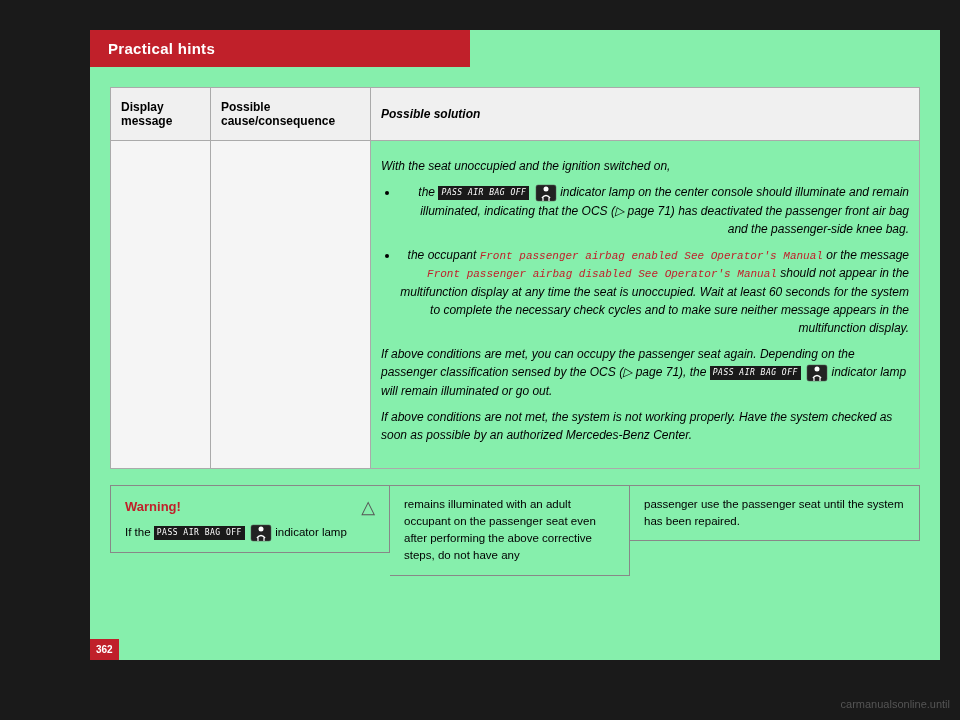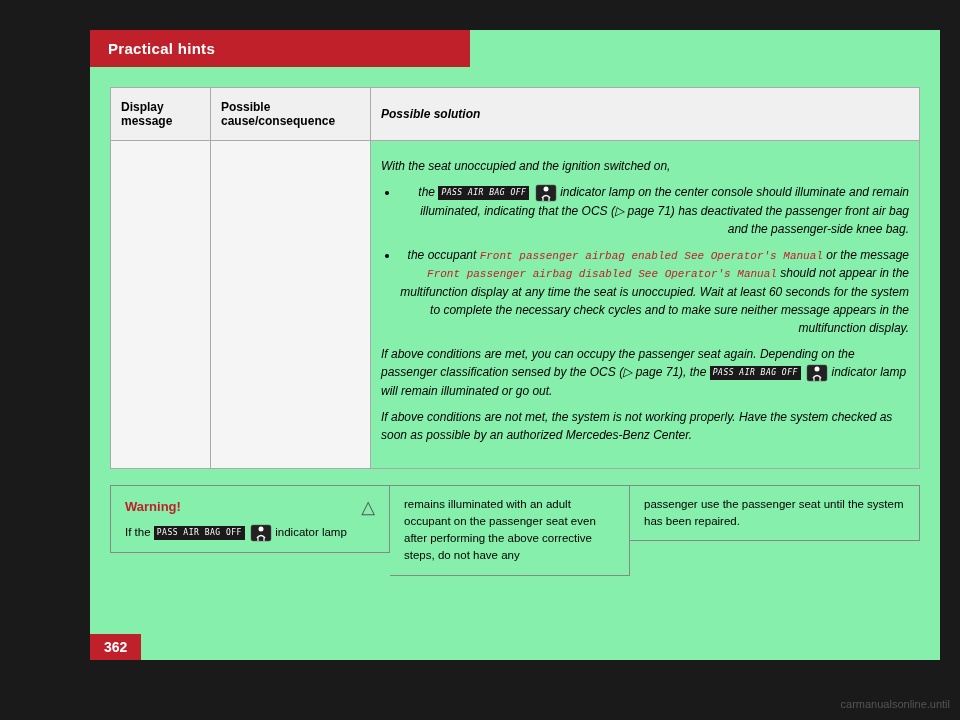--- a/index.html
+++ b/index.html
@@ -144,22 +144,22 @@
       font-size: 11.5px;
       line-height: 1.5;
     }
     .page-number {
       position: absolute;
       bottom: 0;
       left: 0;
       background: #c0202a;
       color: #fff;
       font-weight: bold;
-      font-size: 14px;
-      padding: 5px 14px;
+      font-size: 10px;
+      padding: 5px 6px;
     }
     .watermark {
       position: absolute;
       bottom: 10px;
       right: 10px;
       color: #555;
       font-size: 11px;
     }
   </style>
 </head>

